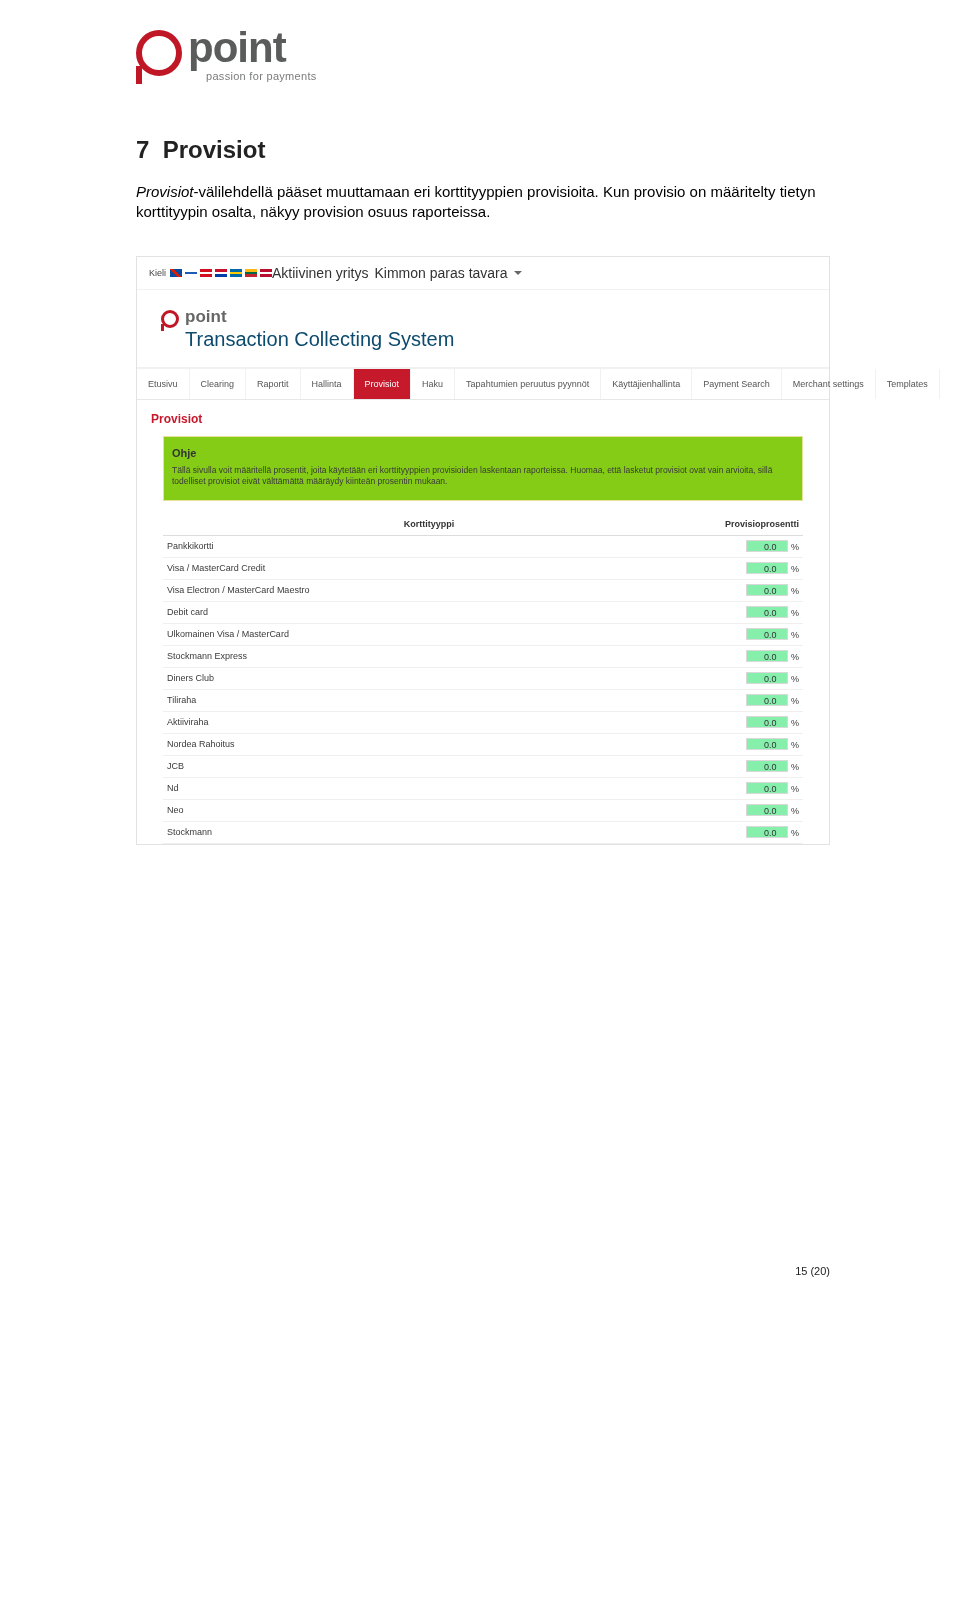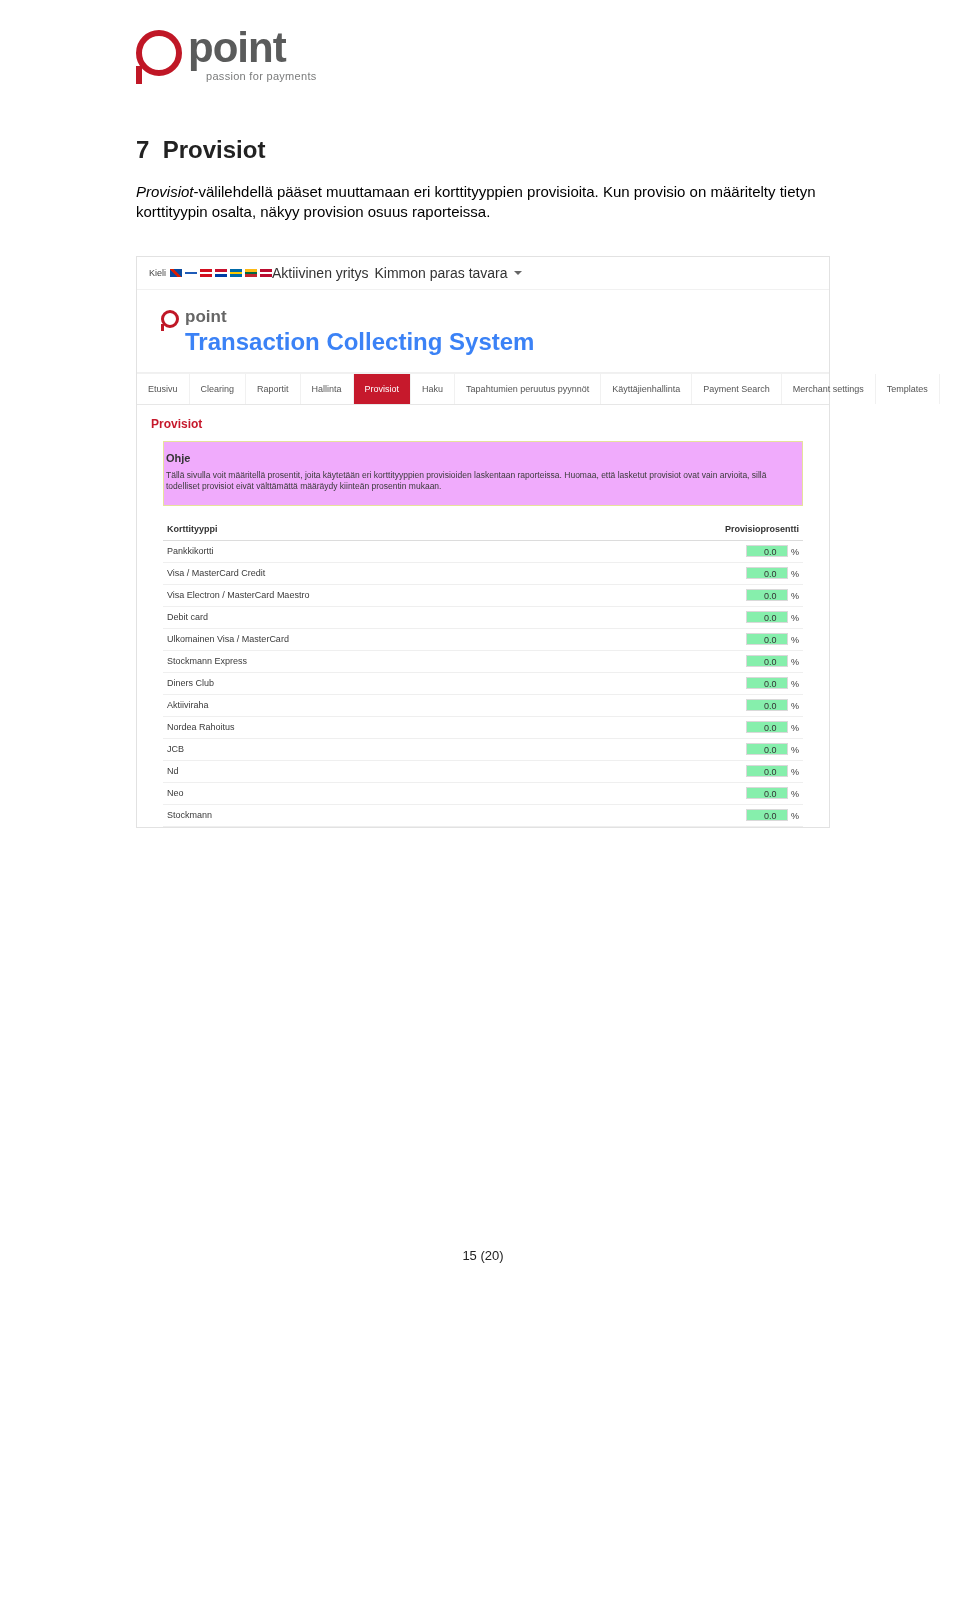--- a/index.html
+++ b/index.html
@@ -134,23 +134,23 @@
     position: absolute;
     left: -3px; bottom: -6px;
     width: 3px; height: 7px;
     background: #c01726;
   }
   .ss-header-text { display: flex; flex-direction: column; }
   .ss-header-point {
     font-size: 17px; font-weight: 600; color: #666; line-height: 0.85;
   }
   .ss-header-sub {
-    font-size: 24px;
-    font-weight: 700;
-    color: #3b82f6;
+    font-size: 20px;
+    font-weight: 400;
+    color: #0c4a6e;
     margin-top: 3px;
   }
 
   
   .ss-nav {
     display: flex;
     border-top: 1px solid #f1f1f1;
     border-bottom: 1px solid #e7e7e7;
     background: #fff;
   }
@@ -170,23 +170,23 @@
   .ss-redhead {
     color: #c6192c;
     font-weight: bold;
     font-size: 12px;
     padding: 12px 18px 10px 14px;
   }
 
   
   .ss-ohje {
     margin: 0 26px 12px 26px;
-    background: #f0abfc;
+    background: #84cc16;
     border: 1px solid #e6e29b;
-    padding: 10px 14px 12px 2px;
+    padding: 10px 14px 12px 8px;
   }
   .ss-ohje .title {
     font-size: 11px;
     font-weight: bold;
     color: #333;
     margin-bottom: 6px;
   }
   .ss-ohje .text {
     font-size: 8.5px;
     color: #3a3a3a;
@@ -196,21 +196,21 @@
   
   .ss-table {
     padding: 0 26px;
   }
   .ss-table table {
     width: 100%;
     border-collapse: collapse;
     font-size: 9px;
   }
   .ss-table thead th {
-    text-align: left;
+    text-align: center;
     font-weight: bold;
     padding: 6px 4px;
     border-bottom: 1px solid #dcdcdc;
     color: #333;
   }
   .ss-table thead th.right { text-align: right; }
   .ss-table tbody td {
     padding: 3px 4px;
     border-bottom: 1px solid #efefef;
     color: #3a3a3a;
@@ -231,22 +231,22 @@
     padding: 0 17px;
     font-size: 9px;
     line-height: 12px;
     box-sizing: border-box;
     margin-right: 3px;
     color: #333;
   }
 
   
   .pagenum {
-    text-align: center;
-    font-size: 13px;
+    text-align: right;
+    font-size: 11px;
     color: #222;
     margin-top: 420px;
   }
 </style>
 </head>
 <body>
 
 <div class="page">
 
   <div class="logo-row">
@@ -345,20 +345,24 @@
             </tr>
             <tr>
               <td>Stockmann Express</td>
               <td class="valcell"><span class="valinput">0.0</span><span>%</span></td>
             </tr>
             <tr>
               <td>Diners Club</td>
               <td class="valcell"><span class="valinput">0.0</span><span>%</span></td>
             </tr>
             <tr>
+              <td>Tiliraha</td>
+              <td class="valcell"><span class="valinput">0.0</span><span>%</span></td>
+            </tr>
+            <tr>
               <td>Aktiiviraha</td>
               <td class="valcell"><span class="valinput">0.0</span><span>%</span></td>
             </tr>
             <tr>
               <td>Nordea Rahoitus</td>
               <td class="valcell"><span class="valinput">0.0</span><span>%</span></td>
             </tr>
             <tr>
               <td>JCB</td>
               <td class="valcell"><span class="valinput">0.0</span><span>%</span></td>

